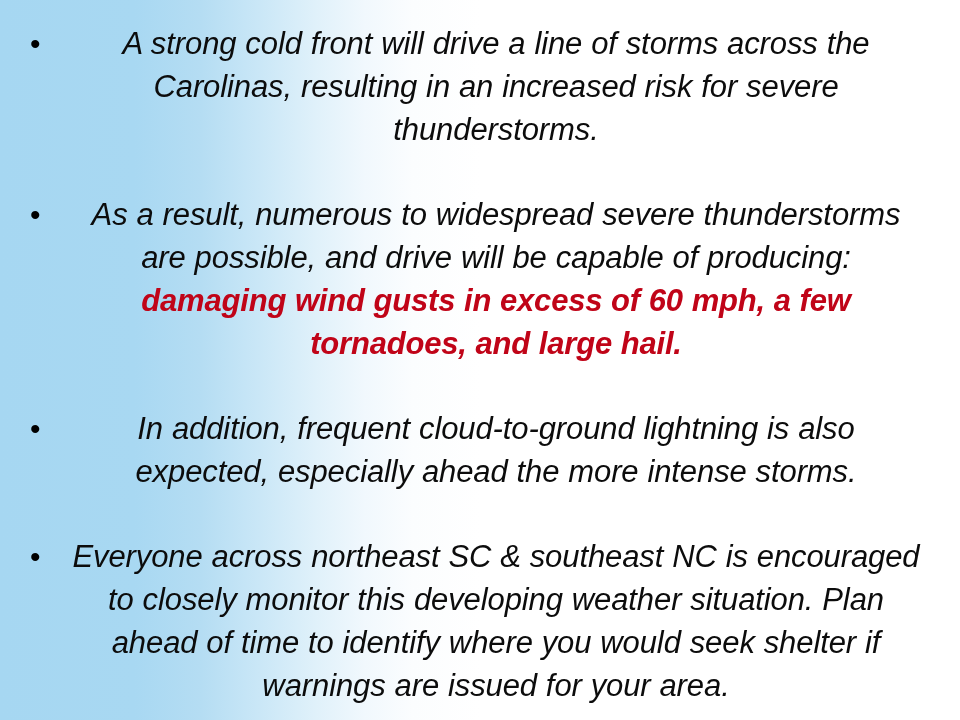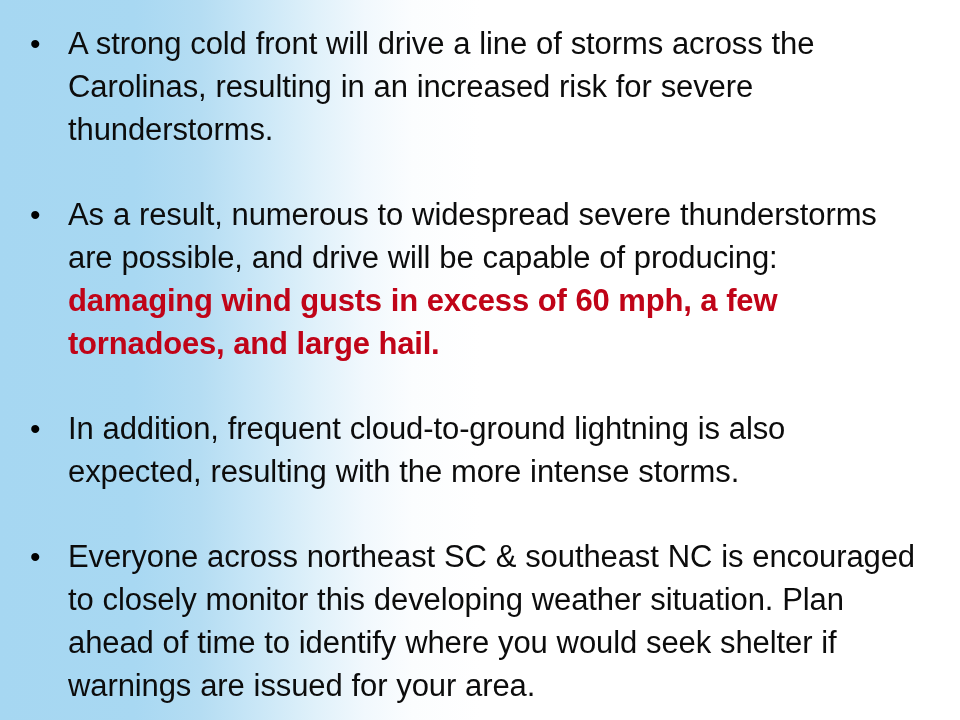--- a/index.html
+++ b/index.html
@@ -57,21 +57,22 @@
     box-sizing: border-box;
     user-select: none;
   }
   .bullet-text {
     flex: 1 1 auto;
     color: #0c0c0c;
     font-size: 31px;
     line-height: 43px;
     letter-spacing: -0.1px;
     word-spacing: 0.4px;
-    text-align: left;
+    text-align: center;
+    font-style: italic;
   }
   .emph-red {
     color: #c00418;
     font-weight: bold;
     letter-spacing: -0.2px;
   }
   .para {
     display: block;
   }
 </style>
@@ -92,21 +93,21 @@
     <div class="bullet-row">
       <span class="bullet-marker">•</span>
       <div class="bullet-text">
         <span>As a result, numerous to widespread severe thunderstorms are possible, and drive will be capable of producing: </span><span class="emph-red">damaging wind gusts in excess of 60 mph, a few tornadoes, and large hail.</span>
       </div>
     </div>
 
     <div class="bullet-row">
       <span class="bullet-marker">•</span>
       <div class="bullet-text">
-        <span class="para">In addition, frequent cloud-to-ground lightning is also expected, resulting with the more intense storms.</span>
+        <span class="para">In addition, frequent cloud-to-ground lightning is also expected, especially ahead the more intense storms.</span>
       </div>
     </div>
 
     <div class="bullet-row">
       <span class="bullet-marker">•</span>
       <div class="bullet-text">
         <span class="para">Everyone across northeast SC &amp; southeast NC is encouraged to closely monitor this developing weather situation. Plan ahead of time to identify where you would seek shelter if warnings are issued for your area.</span>
       </div>
     </div>
 

